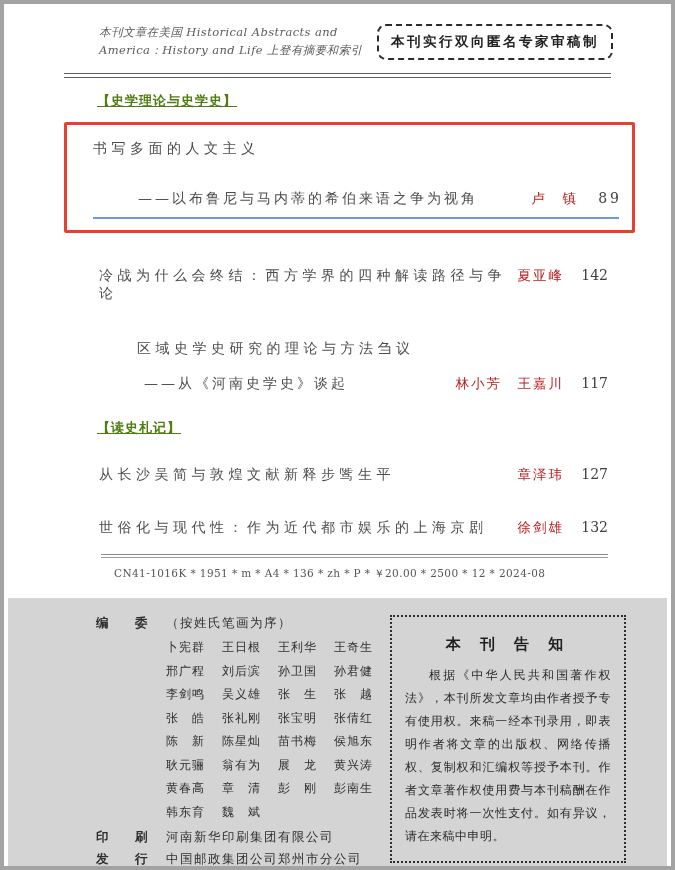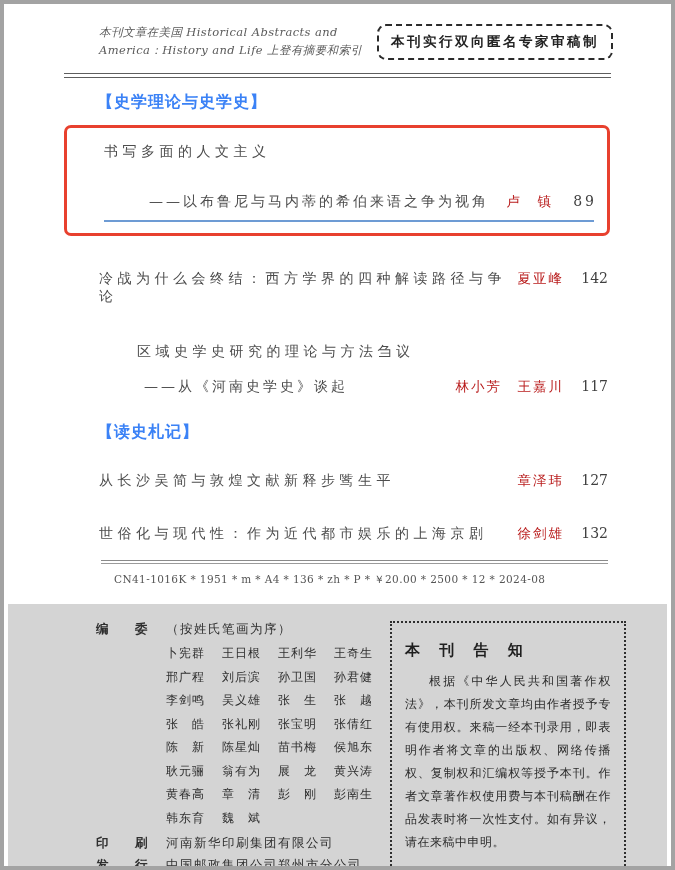--- a/index.html
+++ b/index.html
@@ -18,32 +18,32 @@
   .header { display:flex; align-items:flex-start; padding:20px 58px 0 95px; }
   .indexing-note { font-size:11.5px; line-height:1.55; color:#5a5a5a; font-style:italic; letter-spacing:0.4px; }
   .stamp {
     margin-left:auto; border:2px dashed #2b2b2b; border-radius:9px;
     padding:7px 12px; font-size:13.5px; font-weight:bold; letter-spacing:2.5px;
     color:#222; white-space:nowrap;
   }
   .rule-double { margin:13px 60px 0 60px; height:3px; border-top:1px solid #5e5e5e; border-bottom:1px solid #5e5e5e; }
   
   .section-heading {
-    margin:14px 60px 0 93px; font-size:16px; font-weight:bold; color:#3b82f6;
-    font-family:"DejaVu Sans","Liberation Sans",sans-serif; letter-spacing:1px;
+    margin:14px 60px 0 93px; font-size:13px; font-weight:bold; color:#4d7c0f;
+    font-family:"DejaVu Sans","Liberation Sans",sans-serif; letter-spacing:1px;text-decoration:underline;
   }
   .entry-title { font-size:14px; letter-spacing:4.5px; color:#4d4d4d; }
   .entry-sub   { font-size:14px; letter-spacing:3px; color:#4d4d4d; }
   .entry-row { display:flex; align-items:baseline; }
   .entry-meta { margin-left:auto; display:flex; align-items:baseline; }
   .authors { font-size:13.5px; letter-spacing:2px; color:#b91c1c; white-space:pre; }
   .pageno { width:44px; text-align:right; font-size:14px; color:#3f3f3f; }
   .highlight-box {
-    margin:12px 61px 0 60px; border:3px solid #e8402e; border-radius:7px;
-    padding:15px 10px 11px 37px; box-sizing:border-box;
+    margin:12px 36px 0 60px; border:3px solid #e8402e; border-radius:2px;
+    padding:15px 10px 11px 26px; box-sizing:border-box;
   }
   .highlight-box .entry-sub { margin-top:16px; }
   .blue-rule { margin-top:9px; margin-right:3px; border-top:2px solid #6d9bd4; }
   .toc-body { margin:0 63px 0 95px; }
   .e2 { margin-top:34px; }
   .e3a { margin-top:37px;padding-left:38px; }
   .e3b { margin-top:17px; }
   .sh2 { margin-top:26px; }
   .e4 { margin-top:29px; }
   .e5 { margin-top:35px; }
@@ -65,21 +65,21 @@
     font-size:12px;
   }
   .editor-name { letter-spacing:1px; white-space:pre; }
   .pub-row { margin-top:5px; }
   
   .notice {
     flex:0 0 236px; width:236px; margin-left:14px; box-sizing:border-box;
     border:2px dotted #2e2e2e; padding:13px 13px 12px 13px; height:248px;
     background:transparent;
   }
-  .notice-title { text-align:left; font-size:15px; font-weight:bold; letter-spacing:7px; color:#1f1f1f; margin:5px 0 10px 0; }
+  .notice-title { text-align:center; font-size:15px; font-weight:bold; letter-spacing:7px; color:#1f1f1f; margin:5px 0 10px 0; }
   .notice-body { font-size:12px; line-height:1.92; text-align:justify; text-indent:2em; color:#2b2b2b; letter-spacing:0.5px; }
 </style>
 </head>
 <body>
 
 <div class="page">
 
   <div class="header">
     <div class="indexing-note">
       <div>本刊文章在美国 Historical Abstracts and</div>

